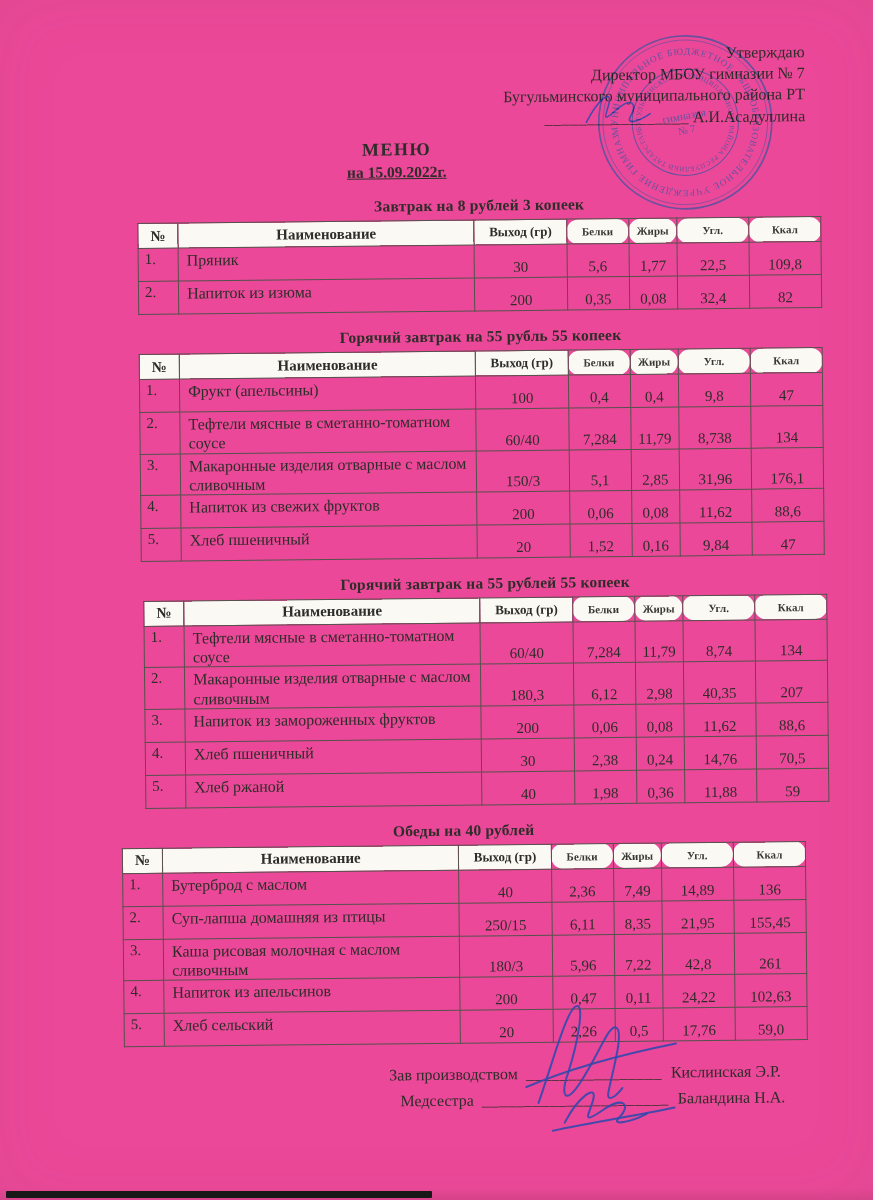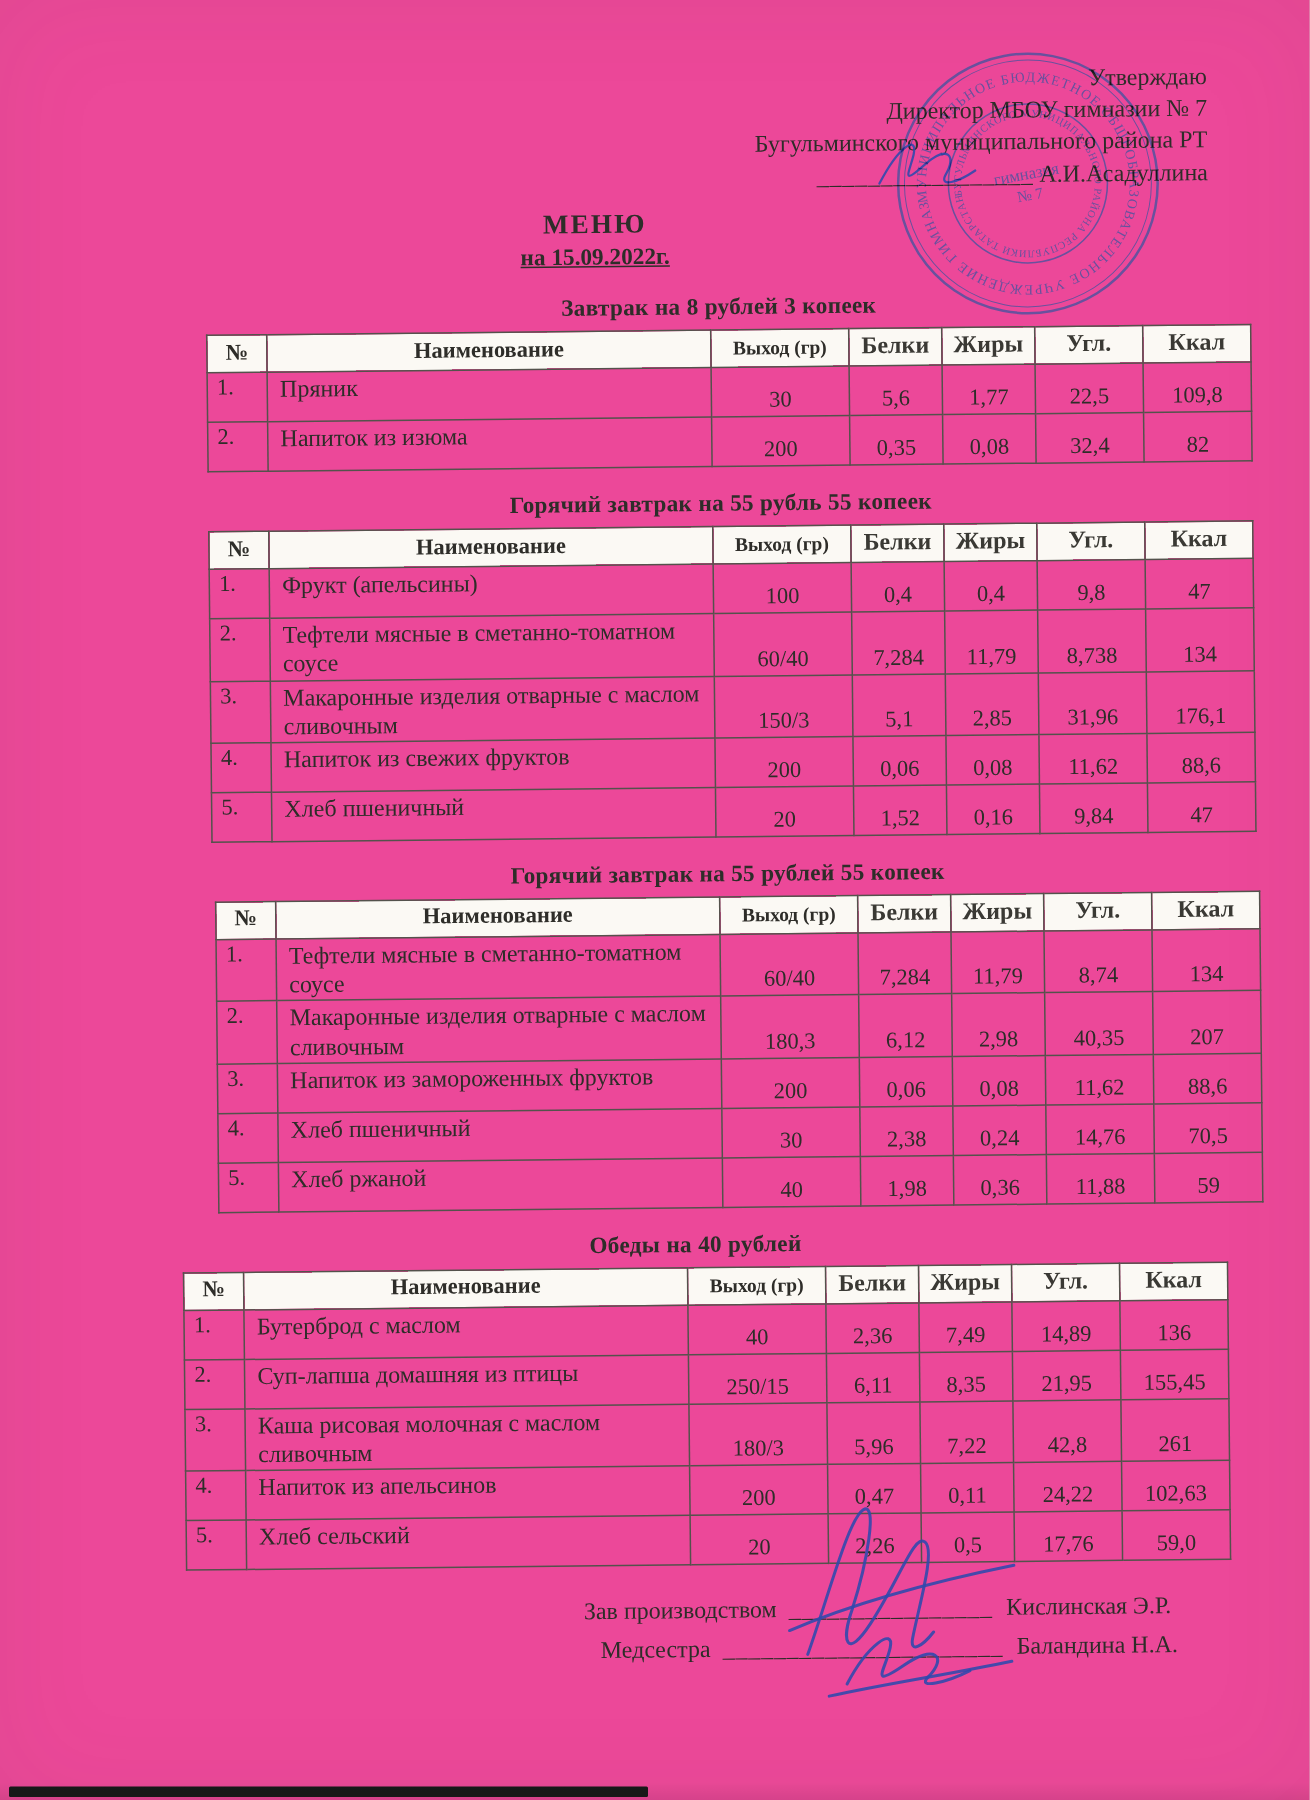--- a/index.html
+++ b/index.html
@@ -48,24 +48,24 @@
   .section-title {
     text-align: center; font-weight: bold;
     font-size: 15.5px; margin-bottom: 5px; letter-spacing: 0.2px;
   }
   table.menu-table { border-collapse: collapse; table-layout: fixed; width: 684px; }
   th, td { border: 1px solid #54524c; overflow: hidden; }
   thead tr { height: 25px; }
   th { font-weight: bold; text-align: center; padding: 1px 2px; background: #fbf9f4; }
   th.col-0, th.col-1 { font-size: 15px; }
   th.col-2 { font-size: 13px; }
-  th.col-3, th.col-4, th.col-5, th.col-6 { font-size: 16px; color: #3a3934; }
+  th.col-3, th.col-4, th.col-5, th.col-6 { font-size: 11px; color: #3a3934; border-radius: 12px; }
   th.col-0 { width: 40px; }  th.col-1 { width: 296px; }
   th.col-2 { width: 92px; margin-left: 40px; }  th.col-3 { width: 62px; }
-  th.col-4 { width: 62px; }  th.col-5 { width: 72px; }
+  th.col-4 { width: 48px; }  th.col-5 { width: 72px; }
   th.col-6 { width: 72px; }
   tbody tr { height: 33px; }
   td.col-0 { vertical-align: top; text-align: left; padding: 2px 2px 0 6px; font-size: 15px; }
   td.col-1 { vertical-align: top; text-align: left; padding: 2px 4px 0 8px; font-size: 16px; line-height: 1.2; }
   td.num   { vertical-align: bottom; text-align: center; padding: 12px 2px 1px; font-size: 15px; }
   
   .stamp {
     position: absolute; top: 32px; left: 596px;
     opacity: 0.78; mix-blend-mode: multiply;
     transform: rotate(-10deg);

